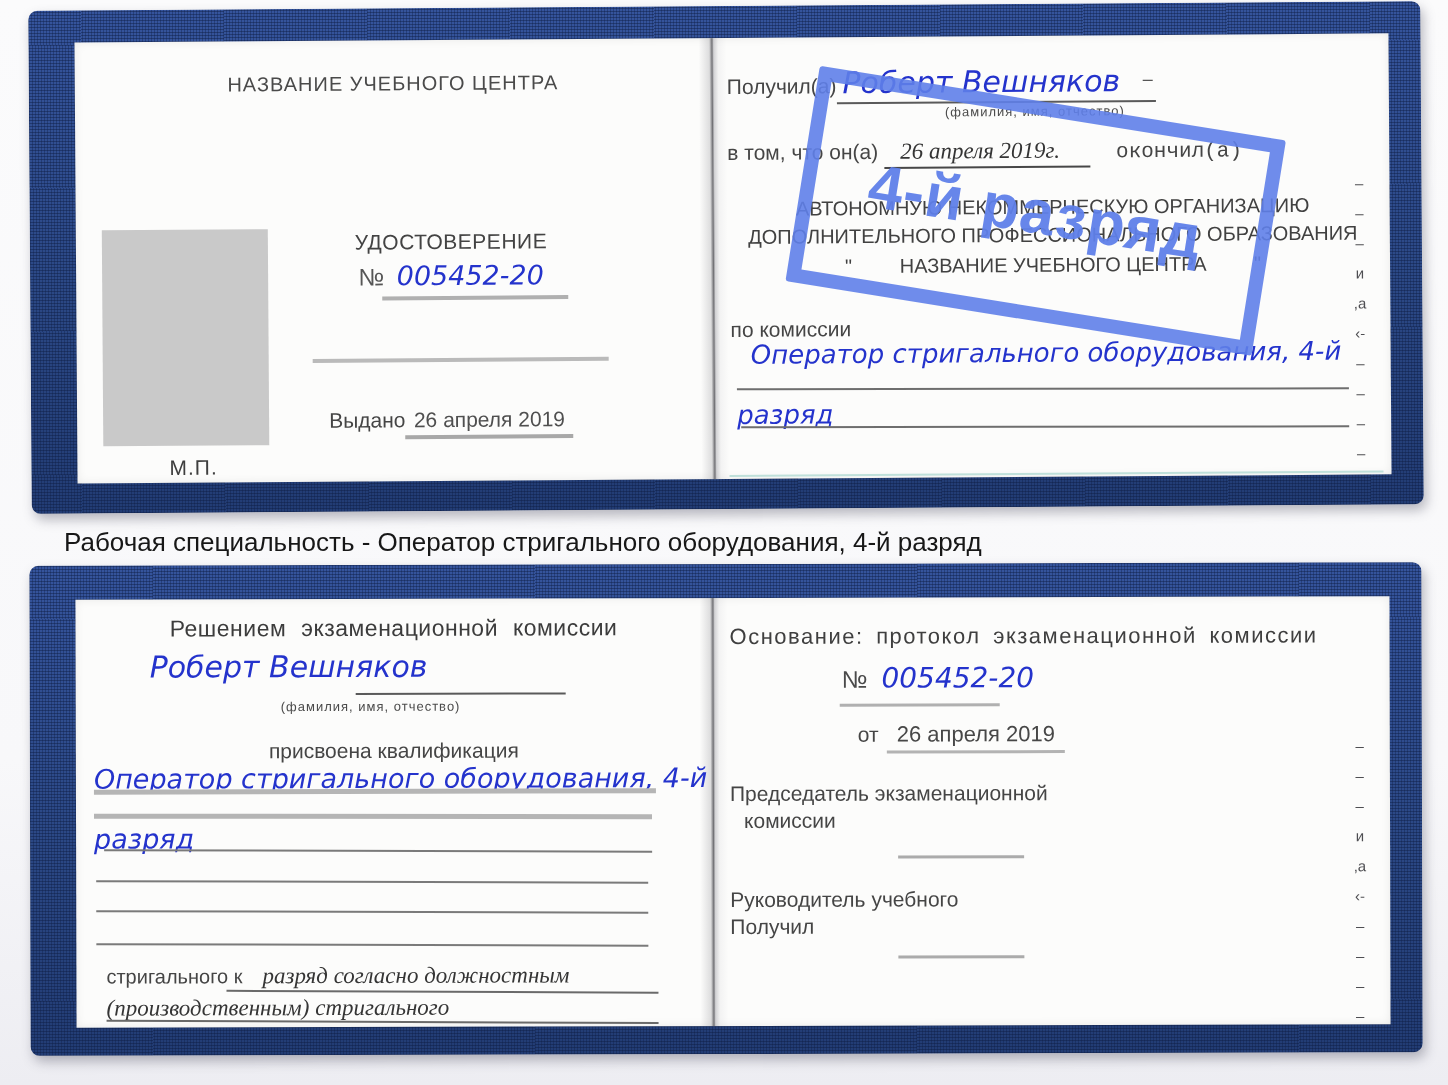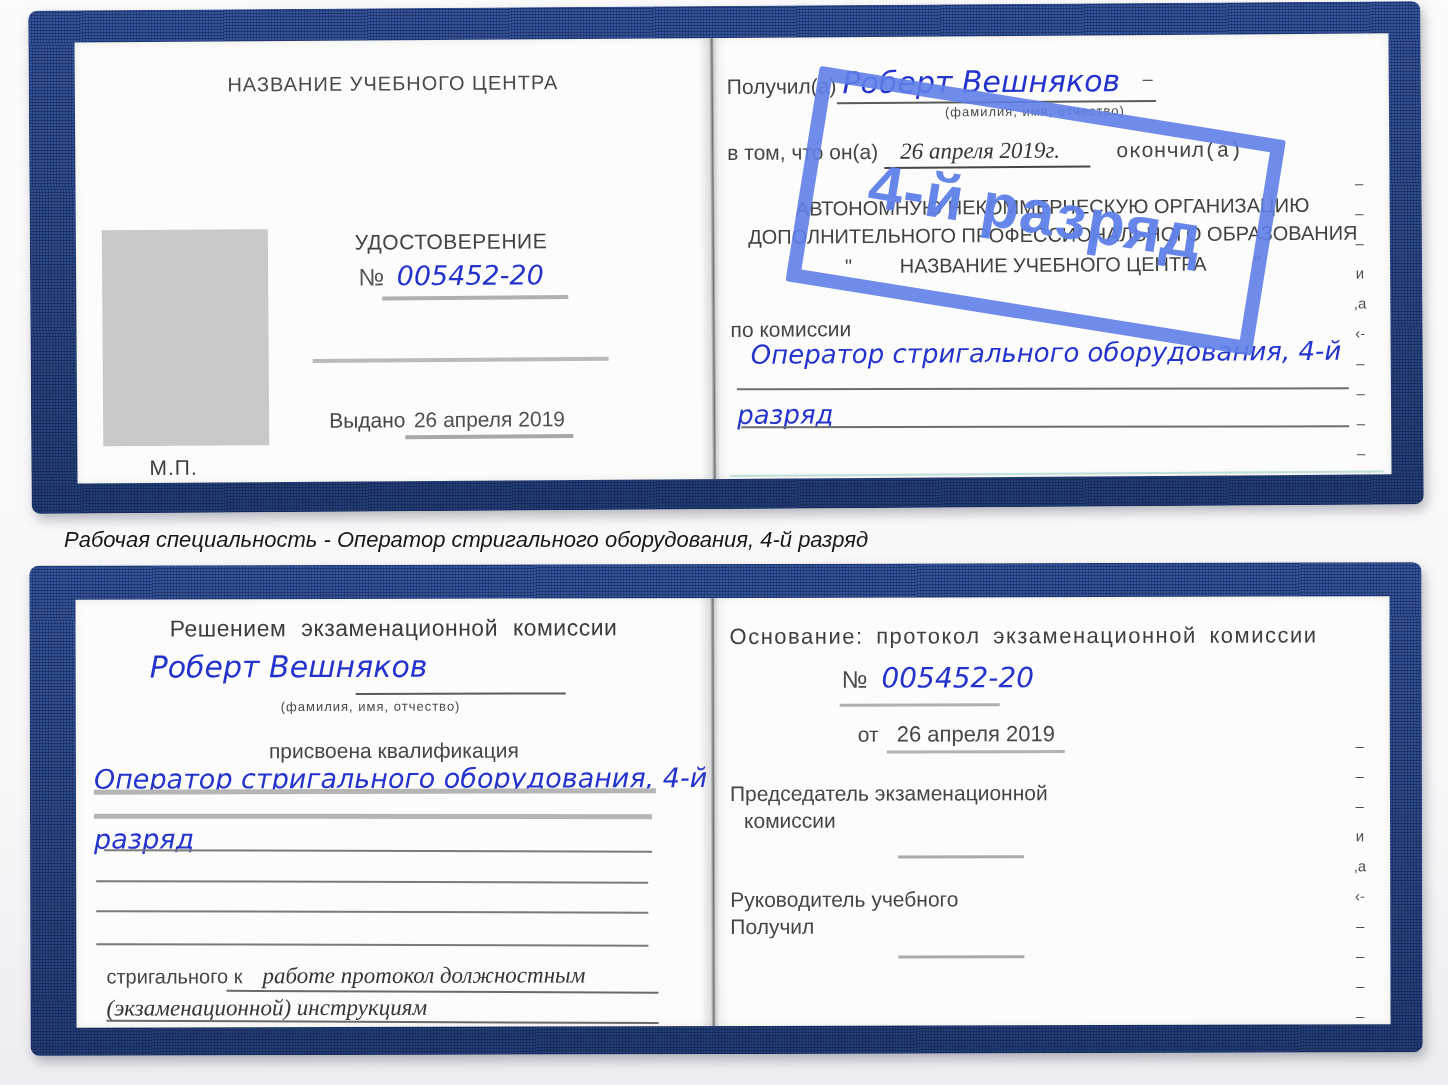--- a/index.html
+++ b/index.html
@@ -49,21 +49,21 @@
   .stamp{
     position:absolute;left:84px;top:66px;width:444px;height:190px;
     border:14px solid rgba(95,127,233,.9);border-radius:3px;
     transform:rotate(9.5deg);display:flex;align-items:center;justify-content:center;
   }
   .stamp-text{
     font-size:62px;font-weight:700;color:rgba(95,127,233,.95);
     white-space:nowrap;letter-spacing:1px;
   }
   .graybox{position:absolute;background:#c9c9c9;}
-  .caption{position:absolute;left:64px;top:527px;font-size:22px;color:#171717;font-style:italic;}
+  .caption{position:absolute;left:64px;top:527px;font-size:26px;color:#171717;}
   .teal{position:absolute;background:#bfe0da;}
   .row{display:flex;align-items:baseline;}
   .ubox{border-bottom:4px solid #a8a8a8;text-align:center;}
 </style>
 </head>
 <body>
 
 <section class="spread top">
   <div class="cover"></div>
   <div class="sheet">
@@ -77,21 +77,21 @@
       <div class="abs" style="top:220px;left:210px;width:330px;text-align:center;">
         <span style="font-size:24px;color:#565656;">№</span>
         <span class="hw" style="font-size:27px;margin-left:8px;">005452-20</span>
       </div>
       <div class="gline" style="left:306px;top:256px;width:186px;height:4px;"></div>
       <div class="gline" style="left:236px;top:318px;width:296px;height:4px;background:#bababa;"></div>
       <div class="abs row" style="left:252px;top:368px;">
         <span class="lbl">Выдано</span>
         <span class="ubox" style="width:168px;font-size:21px;color:#4f4f4f;padding-bottom:3px;">26 апреля 2019</span>
       </div>
-      <div class="abs" style="left:72px;top:414px;font-size:21px;color:#3e3e3e;letter-spacing:1px;">М.П.</div>
+      <div class="abs" style="left:92px;top:414px;font-size:21px;color:#3e3e3e;letter-spacing:1px;">М.П.</div>
     </div>
 
     <div class="page pr">
       <div class="abs row" style="left:12px;top:28px;">
         <span class="lbl">Получил(а)</span>
         <span class="hw" style="font-size:30px;border-bottom:2px solid #5a5a5a;padding:0 36px 2px 6px;">Роберт Вешняков</span>
       </div>
       <div class="abs sm" style="left:230px;top:68px;">(фамилия, имя, отчество)</div>
       <div class="abs" style="left:428px;top:34px;color:#555;font-size:18px;">–</div>
 
@@ -153,24 +153,24 @@
       <div class="gline" style="left:18px;top:190px;width:562px;height:5px;background:#b5b5b5;"></div>
       <div class="gline" style="left:18px;top:215px;width:558px;height:5px;background:#b5b5b5;transform:rotate(.2deg);"></div>
       <div class="abs hw" style="left:18px;top:224px;font-size:27px;">разряд</div>
       <div class="dline" style="left:28px;top:251px;width:548px;height:2px;background:#7a7a7a;transform:rotate(.3deg);"></div>
       <div class="dline" style="left:20px;top:282px;width:552px;height:2px;background:#7a7a7a;transform:rotate(.3deg);"></div>
       <div class="dline" style="left:20px;top:312px;width:552px;height:2px;background:#7a7a7a;transform:rotate(.3deg);"></div>
       <div class="dline" style="left:20px;top:345px;width:552px;height:2px;background:#7a7a7a;transform:rotate(.3deg);"></div>
 
       <div class="abs row" style="left:30px;top:364px;">
         <span style="font-size:20px;color:#454545;">стригального к</span>
-        <span class="ser" style="font-size:23px;margin-left:20px;">работе протокол должностным</span>
+        <span class="ser" style="font-size:23px;margin-left:20px;">разряд согласно должностным</span>
       </div>
       <div class="dline" style="left:150px;top:392px;width:432px;height:2px;background:#6a6a6a;transform:rotate(.4deg);"></div>
-      <div class="abs ser" style="left:30px;top:396px;font-size:23px;">(экзаменационной) инструкциям</div>
+      <div class="abs ser" style="left:30px;top:396px;font-size:23px;">(производственным) стригального</div>
       <div class="dline" style="left:30px;top:422px;width:552px;height:2px;background:#6a6a6a;transform:rotate(.4deg);"></div>
     </div>
 
     <div class="page pr">
       <div class="abs" style="left:14px;top:26px;font-size:22px;letter-spacing:1.5px;word-spacing:5px;color:#3f3f3f;">Основание:  протокол экзаменационной комиссии</div>
 
       <div class="abs row" style="left:126px;top:64px;">
         <span style="font-size:24px;color:#4a4a4a;">№</span>
         <span class="hw" style="font-size:28px;margin-left:14px;">005452-20</span>
       </div>

